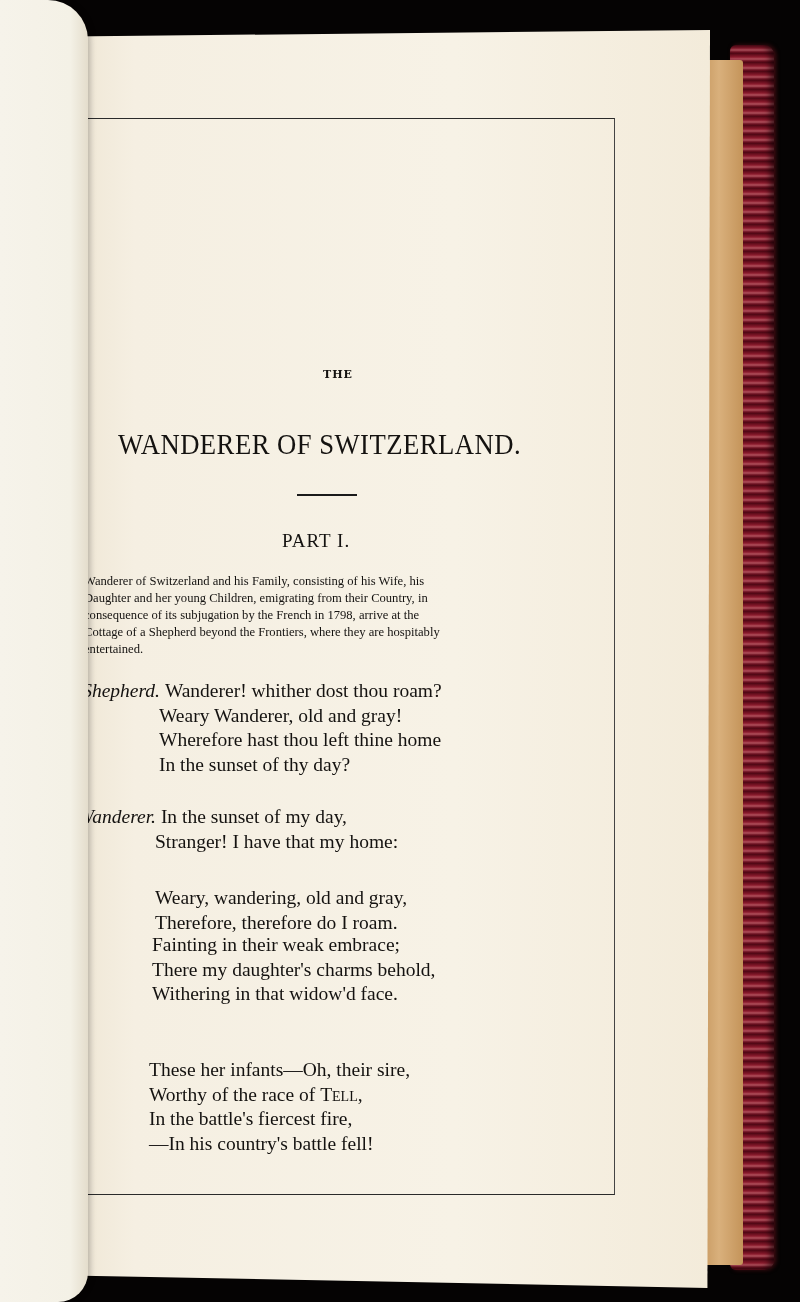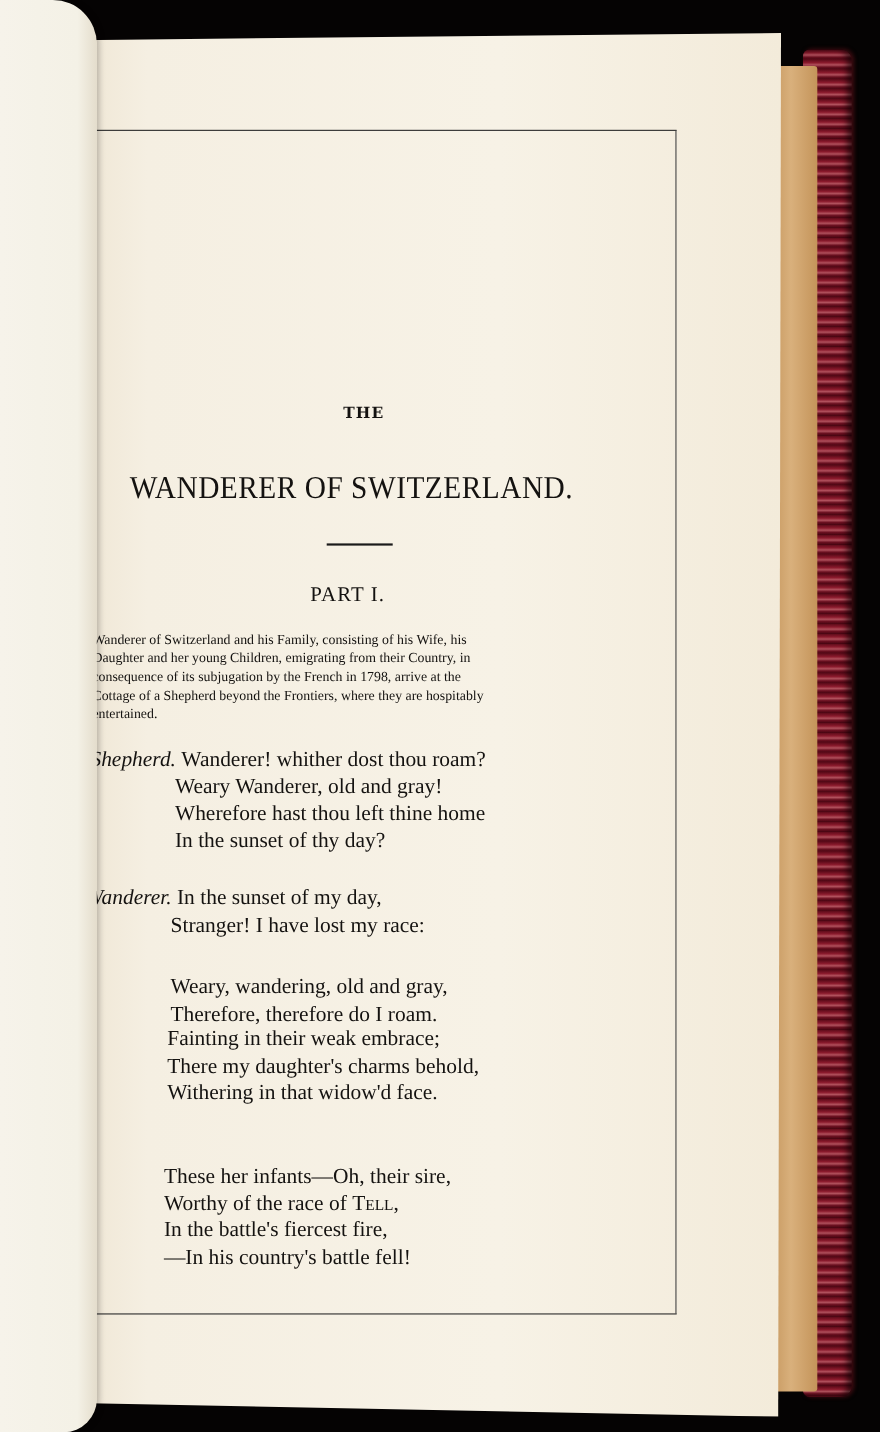--- a/index.html
+++ b/index.html
@@ -10,21 +10,21 @@
   .fore-edge { position:absolute; left:703px; top:60px; width:40px; height:1205px;
     background: linear-gradient(90deg, #c89a62 0%, #d9b07c 40%, #c4945a 100%); border-radius:3px; }
   .page { position:absolute; left:70px; top:30px; width:640px; height:1258px;
     background: linear-gradient(90deg, #efe6d4 0%, #f5efe2 10%, #f7f2e6 60%, #f3ebda 100%);
     clip-path: polygon(0 6.5px, 100% 0, 99.6% 100%, 0 99%); }
   .left-leaf { position:absolute; left:0; top:0; width:88px; height:1302px;
     background: linear-gradient(90deg, #f6f3ea 0%, #f4f1e6 80%, #e4ddcc 100%);
     border-radius:0 40px 30px 0; box-shadow: 2px 0 6px rgba(0,0,0,0.25); z-index:3; }
   .frame { position:absolute; left:88px; top:118px; width:526px; height:1075px;
     border-top:1.5px solid #2a2a2a; border-right:1px solid #444; border-bottom:1.5px solid #2a2a2a; }
-  .the { position:absolute; left:312px; top:368px; font-size:14px; font-weight:bold; letter-spacing:1px; }
+  .the { position:absolute; left:323px; top:368px; font-size:11px; font-weight:bold; letter-spacing:1px; }
   .title { position:absolute; left:118px; top:428px; font-size:29px; font-family:"Liberation Serif", serif; letter-spacing:0.5px; transform:scaleX(0.92); transform-origin:left; white-space:nowrap; }
   .rule { position:absolute; left:297px; top:494px; width:60px; height:1.5px; background:#1a1a1a; }
   .part { position:absolute; left:282px; top:530px; font-size:19px; font-family:"Liberation Serif", serif; letter-spacing:1px; }
   .argument { position:absolute; left:84px; top:573px; width:512px; font-size:12.6px; line-height:17px; font-family:Liberation Serif, serif; text-align:justify; }
   .argument div { white-space:nowrap; overflow:hidden; }
   .stanza { position:absolute; font-family:"Liberation Serif", serif; font-size:19.5px; line-height:24.5px; }
   .stanza .line { white-space:nowrap; }
   .speaker { font-style:italic; }
   .sc { font-variant:small-caps; }
 </style>
@@ -52,21 +52,21 @@
 
 <div class="stanza" style="left:30px;top:679px;z-index:2;color:#141210;">
   <div class="line"><span class="speaker" style="display:inline-block;width:130px;text-align:right;margin-right:0;">Shepherd.</span>&nbsp;<span>Wanderer! whither dost thou roam?</span></div>
   <div class="line" style="padding-left:129px;">Weary Wanderer, old and gray!</div>
   <div class="line" style="padding-left:129px;">Wherefore hast thou left thine home</div>
   <div class="line" style="padding-left:129px;">In the sunset of thy day?</div>
 </div>
 
 <div class="stanza" style="left:30px;top:805px;z-index:2;color:#141210;">
   <div class="line"><span class="speaker" style="display:inline-block;width:126px;text-align:right;">Wanderer.</span>&nbsp;<span>In the sunset of my day,</span></div>
-  <div class="line" style="padding-left:125px;">Stranger! I have lost my race:</div>
+  <div class="line" style="padding-left:125px;">Stranger! I have that my home:</div>
   <div class="line" style="padding-left:125px;margin-top:32px;">Weary, wandering, old and gray,</div>
   <div class="line" style="padding-left:125px;">Therefore, therefore do I roam.</div>
 </div>
 
 <div class="stanza" style="left:152px;top:933px;z-index:2;color:#141210;">
   <div class="line">Fainting in their weak embrace;</div>
   <div class="line">There my daughter's charms behold,</div>
   <div class="line">Withering in that widow'd face.</div>
 </div>
 

